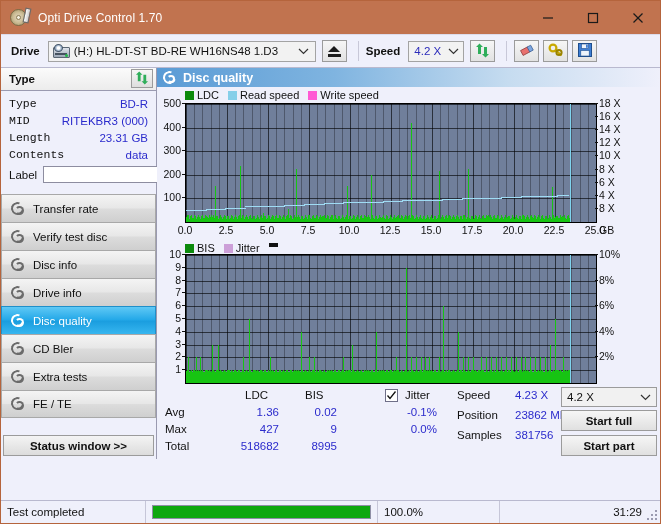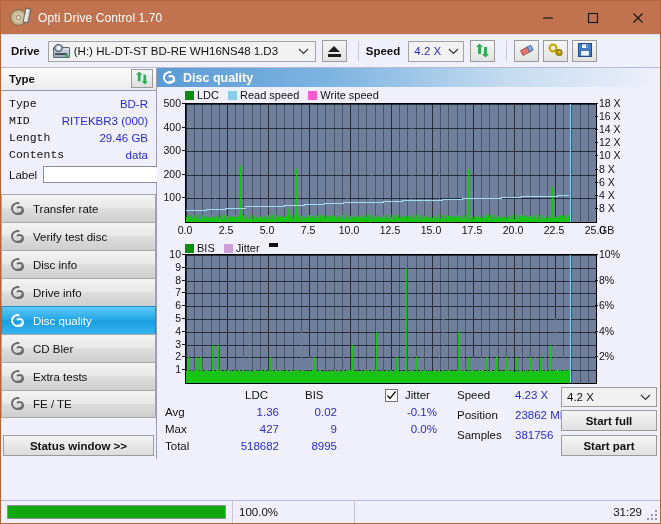--- a/index.html
+++ b/index.html
@@ -510,21 +510,21 @@
         <div class="di-row">
           <span class="di-key">Type</span>
           <span class="di-val">BD-R</span>
         </div>
         <div class="di-row">
           <span class="di-key">MID</span>
           <span class="di-val">RITEKBR3 (000)</span>
         </div>
         <div class="di-row">
           <span class="di-key">Length</span>
-          <span class="di-val">29.46 GB</span>
+          <span class="di-val">23.31 GB</span>
         </div>
         <div class="di-row">
           <span class="di-key">Contents</span>
           <span class="di-val">data</span>
         </div>
         <div class="label-row">
           <span class="k">Label</span>
           <input class="label-input" type="text" value="" style="">
           <div class="label-btn">
             <span class="cd-glyph"></span>
@@ -1841,20 +1841,21 @@
             </span>
           </div>
           <div class="btn-sm" style="left:404px; top:23px; width:96px; height:21px;">Start full</div>
           <div class="btn-sm" style="left:404px; top:48px; width:96px; height:21px;">Start part</div>
         </div>
       </div>
     </div>
   </div>
 
   <div class="statusbar">
+    <div class="sb-cell sb-status">Test completed</div>
     <div class="sb-cell sb-progress">
       <div class="progress-track">
         <div class="progress-fill" id="progress-fill" style="width: 100%;"></div>
       </div>
     </div>
     <div class="sb-cell sb-pct">100.0%</div>
     <div class="sb-cell sb-time">31:29</div>
     <div class="grip">
       <i style="right:0;bottom:0"></i>
         <i style="right:4px;bottom:0"></i>

